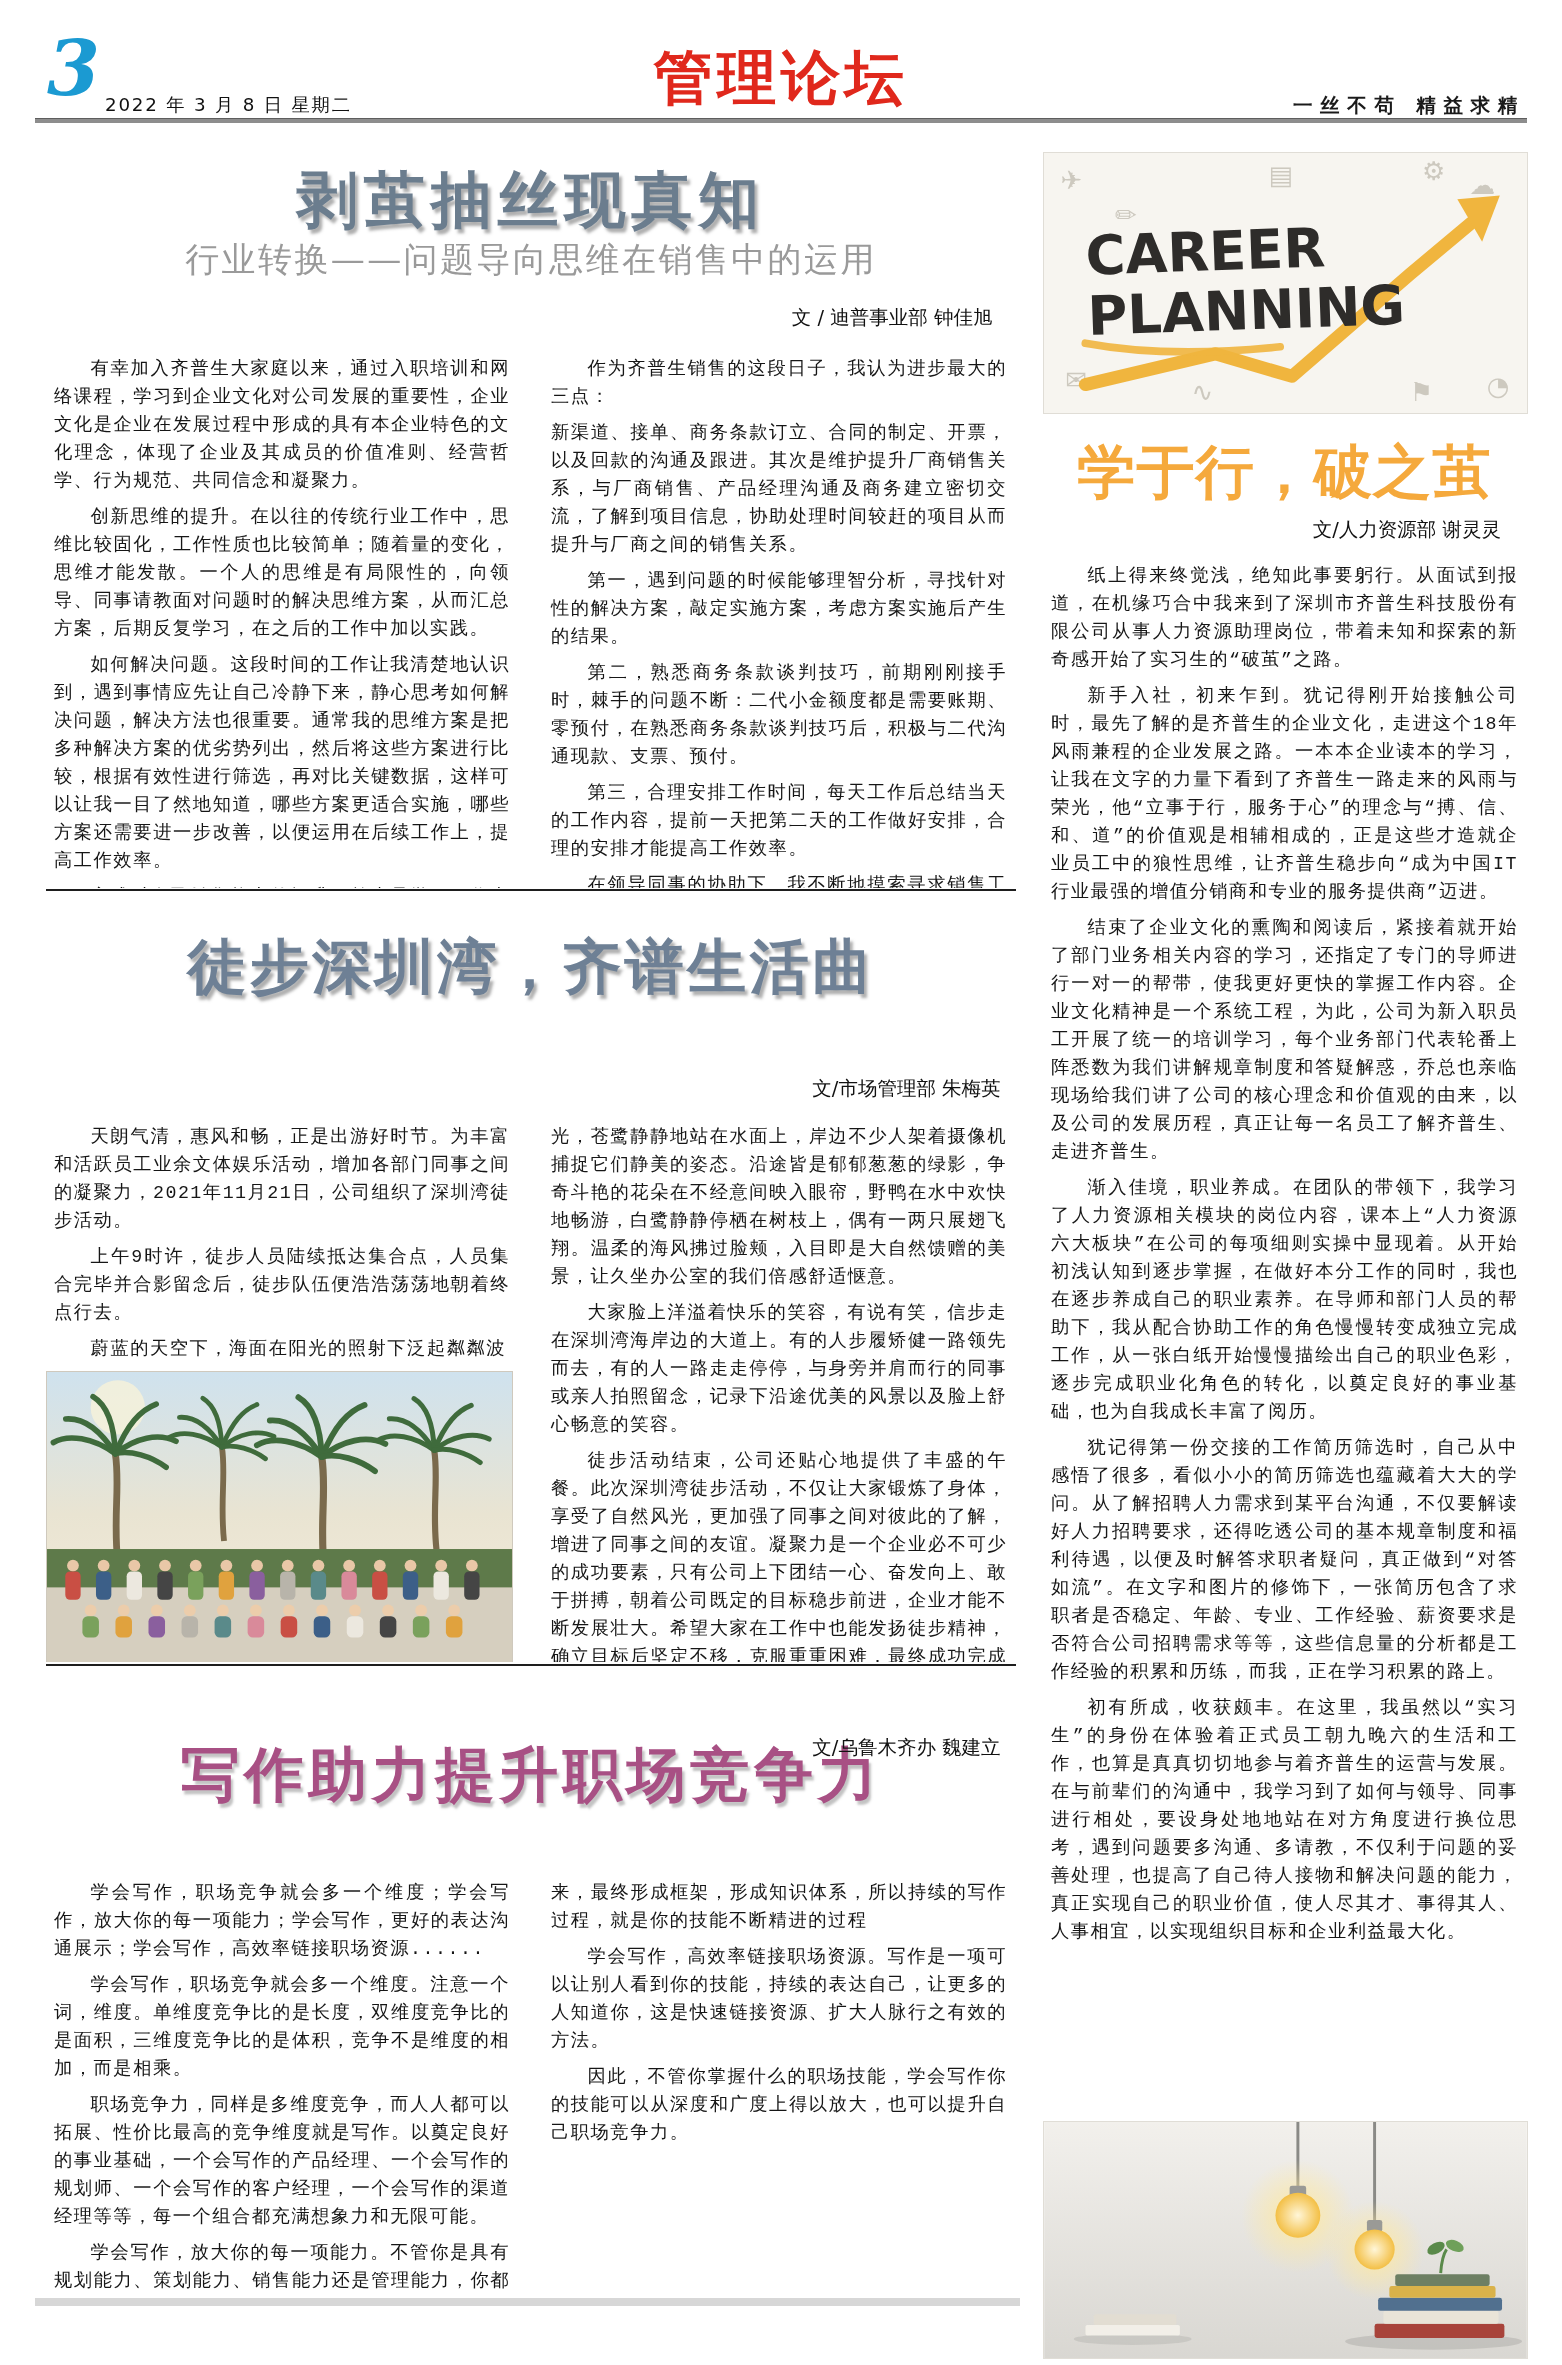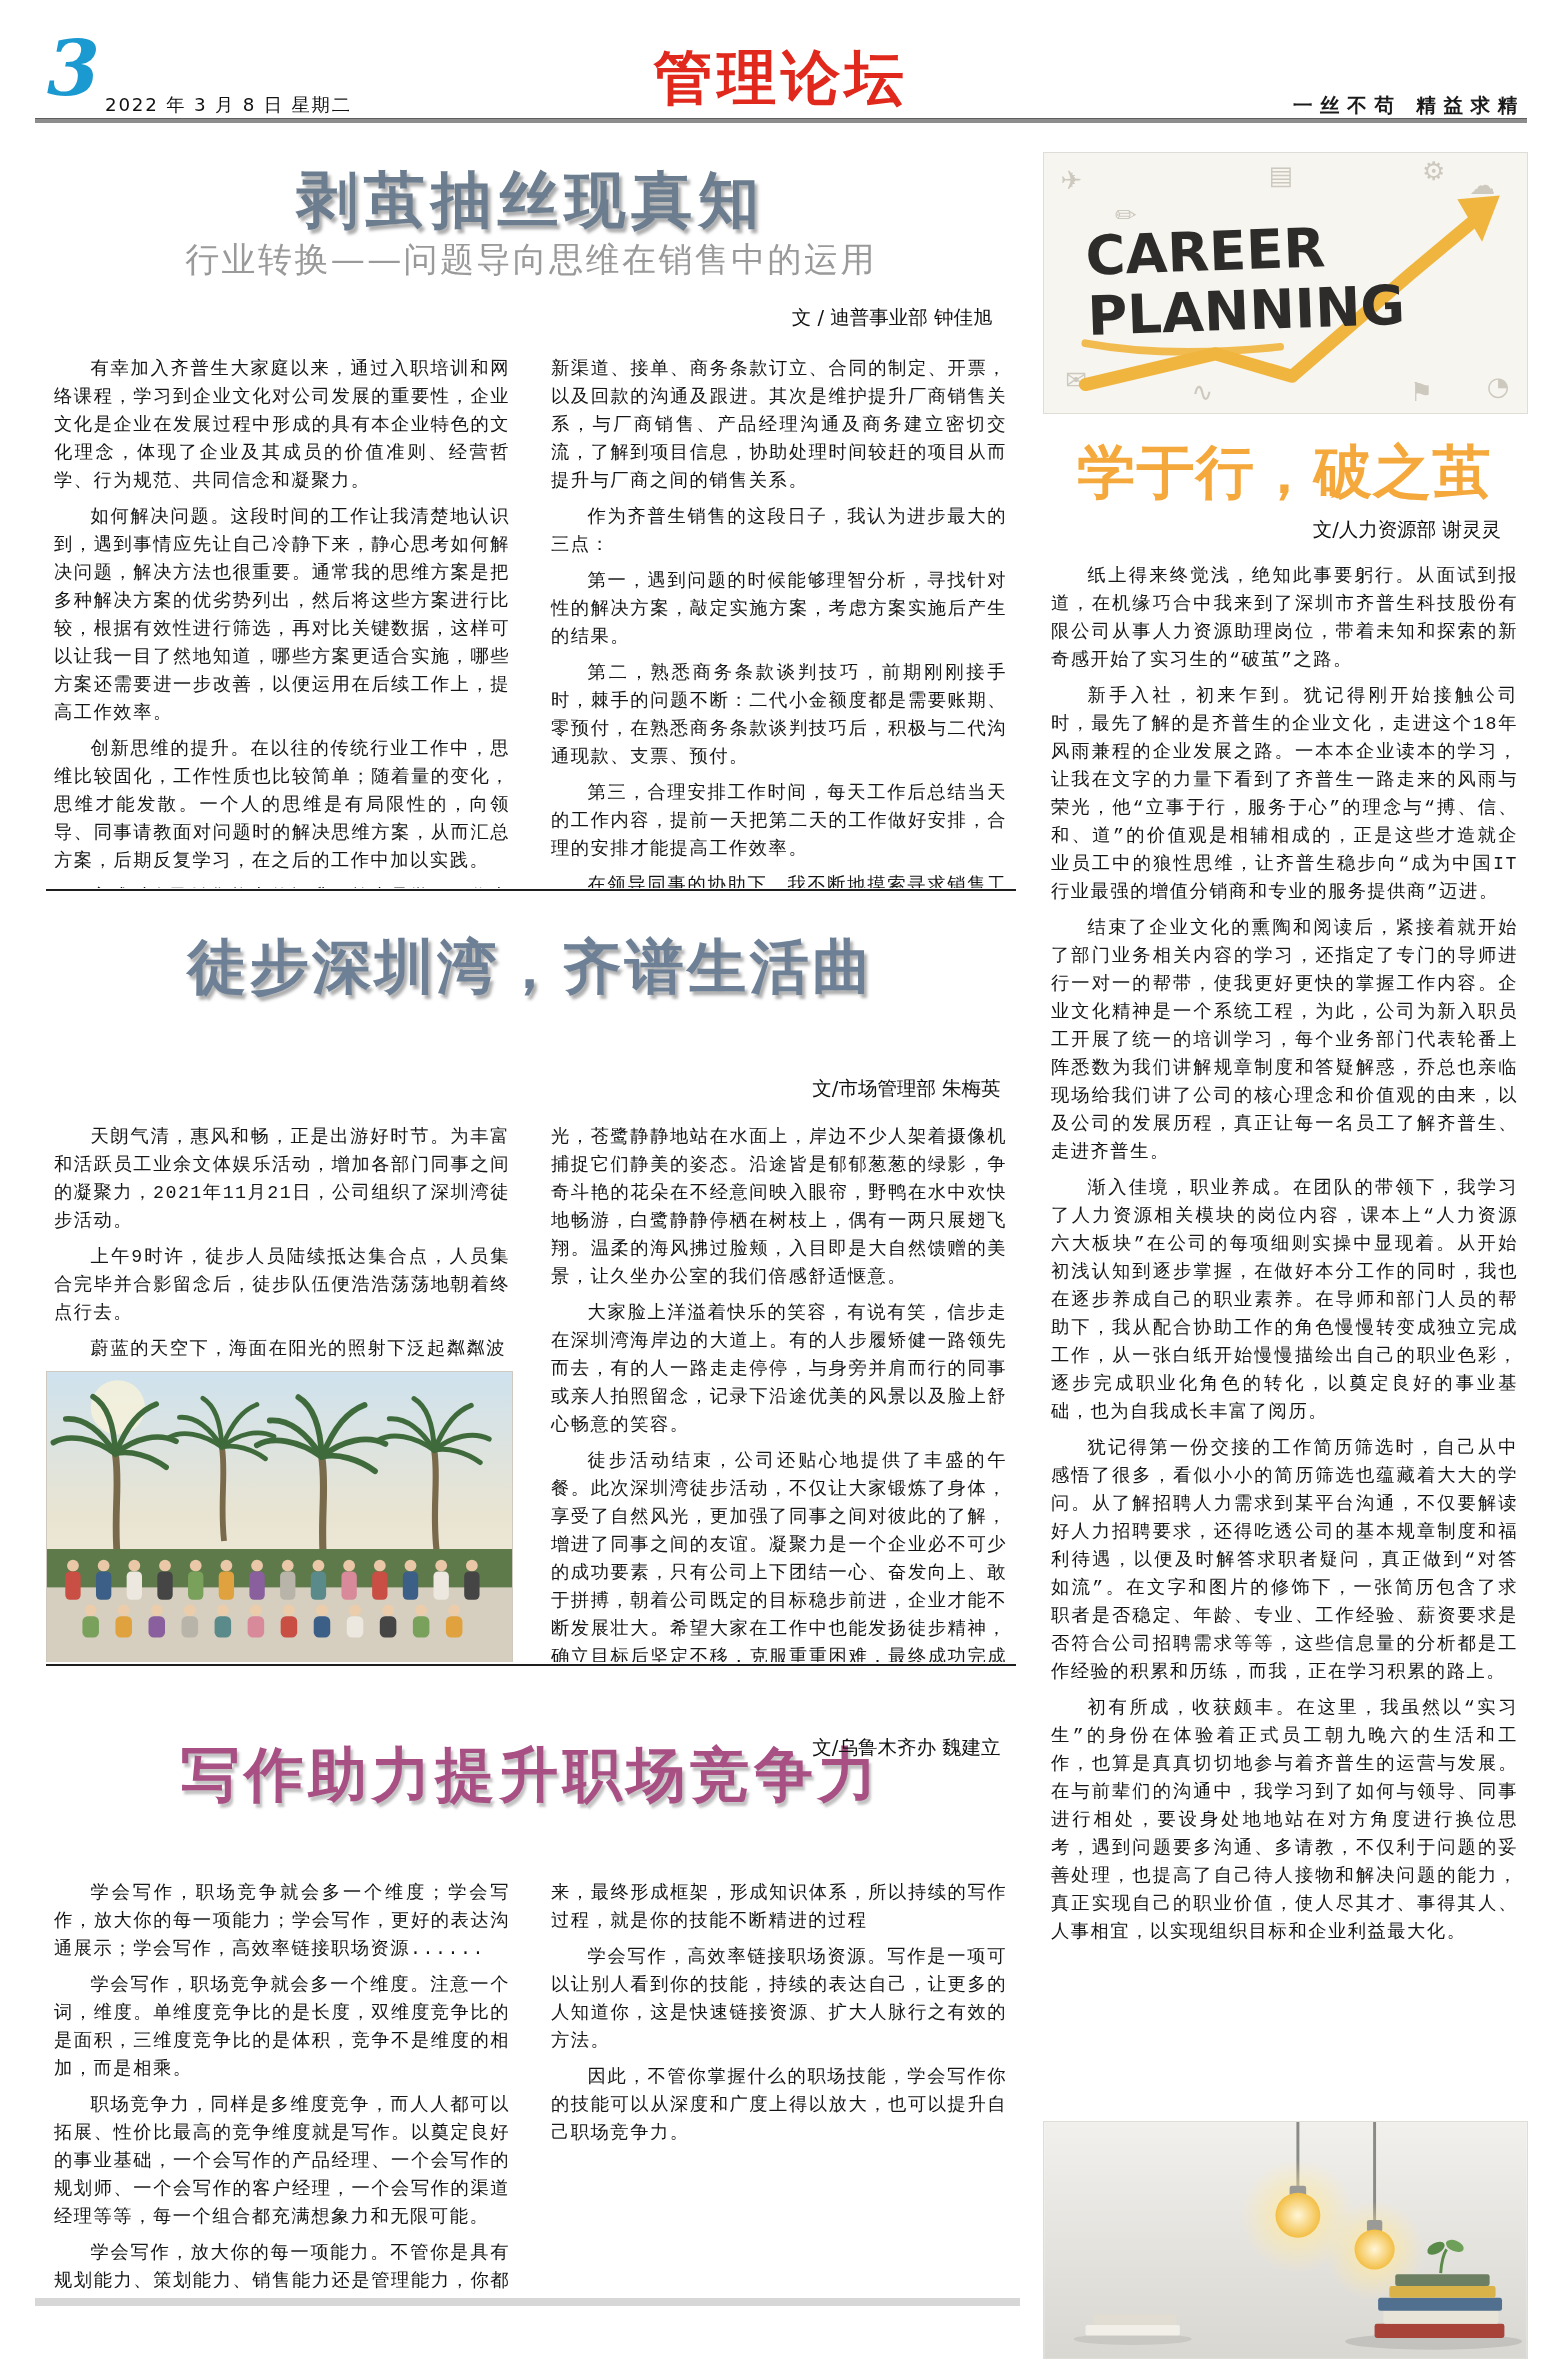--- a/index.html
+++ b/index.html
@@ -75,27 +75,27 @@
   <div id="masthead">管理论坛</div>
   <div id="slogan">一丝不苟  精益求精</div>
   <div id="header-rule"></div>
 
   <div id="a1-title" class="abs left-block art-title serif-title">剥茧抽丝现真知</div>
   <div id="a1-subtitle" class="abs left-block art-subtitle">行业转换——问题导向思维在销售中的运用</div>
   <div id="a1-byline" class="abs left-block art-byline">文 / 迪普事业部 钟佳旭</div>
   <div id="a1-cols" class="abs left-block cols body-text">
     <div class="col">
         <p class="para">有幸加入齐普生大家庭以来，通过入职培训和网络课程，学习到企业文化对公司发展的重要性，企业文化是企业在发展过程中形成的具有本企业特色的文化理念，体现了企业及其成员的价值准则、经营哲学、行为规范、共同信念和凝聚力。</p>
+        <p class="para">创新思维的提升。在以往的传统行业工作中，思维比较固化，工作性质也比较简单；随着量的变化，思维才能发散。一个人的思维是有局限性的，向领导、同事请教面对问题时的解决思维方案，从而汇总方案，后期反复学习，在之后的工作中加以实践。</p>
         <p class="para">如何解决问题。这段时间的工作让我清楚地认识到，遇到事情应先让自己冷静下来，静心思考如何解决问题，解决方法也很重要。通常我的思维方案是把多种解决方案的优劣势列出，然后将这些方案进行比较，根据有效性进行筛选，再对比关键数据，这样可以让我一目了然地知道，哪些方案更适合实施，哪些方案还需要进一步改善，以便运用在后续工作上，提高工作效率。</p>
-        <p class="para">创新思维的提升。在以往的传统行业工作中，思维比较固化，工作性质也比较简单；随着量的变化，思维才能发散。一个人的思维是有局限性的，向领导、同事请教面对问题时的解决思维方案，从而汇总方案，后期反复学习，在之后的工作中加以实践。</p>
         <p class="para">完成对自己销售能力的提升。首先是学习工作内容和熟悉工作流程，工作交接、拜访核心渠道、联络</p>
       </div>
     <div class="col">
+        <p class="para">作为齐普生销售的这段日子，我认为进步最大的三点：</p>
         <p class="para ni">新渠道、接单、商务条款订立、合同的制定、开票，以及回款的沟通及跟进。其次是维护提升厂商销售关系，与厂商销售、产品经理沟通及商务建立密切交流，了解到项目信息，协助处理时间较赶的项目从而提升与厂商之间的销售关系。</p>
-        <p class="para">作为齐普生销售的这段日子，我认为进步最大的三点：</p>
         <p class="para">第一，遇到问题的时候能够理智分析，寻找针对性的解决方案，敲定实施方案，考虑方案实施后产生的结果。</p>
         <p class="para">第二，熟悉商务条款谈判技巧，前期刚刚接手时，棘手的问题不断：二代小金额度都是需要账期、零预付，在熟悉商务条款谈判技巧后，积极与二代沟通现款、支票、预付。</p>
         <p class="para">第三，合理安排工作时间，每天工作后总结当天的工作内容，提前一天把第二天的工作做好安排，合理的安排才能提高工作效率。</p>
         <p class="para">在领导同事的协助下，我不断地摸索寻求销售工作的本质及发展规律，愿今后能不断提高效率，进一步提升销售能力，为公司发展做出贡献。</p>
       </div>
   </div>
   <div class="divider" style="top:889px;"></div>
 
   <div id="a2-title" class="abs left-block art-title serif-title">徒步深圳湾，齐谱生活曲</div>
   <div id="a2-byline" class="abs left-block art-byline">文/市场管理部 朱梅英</div>

